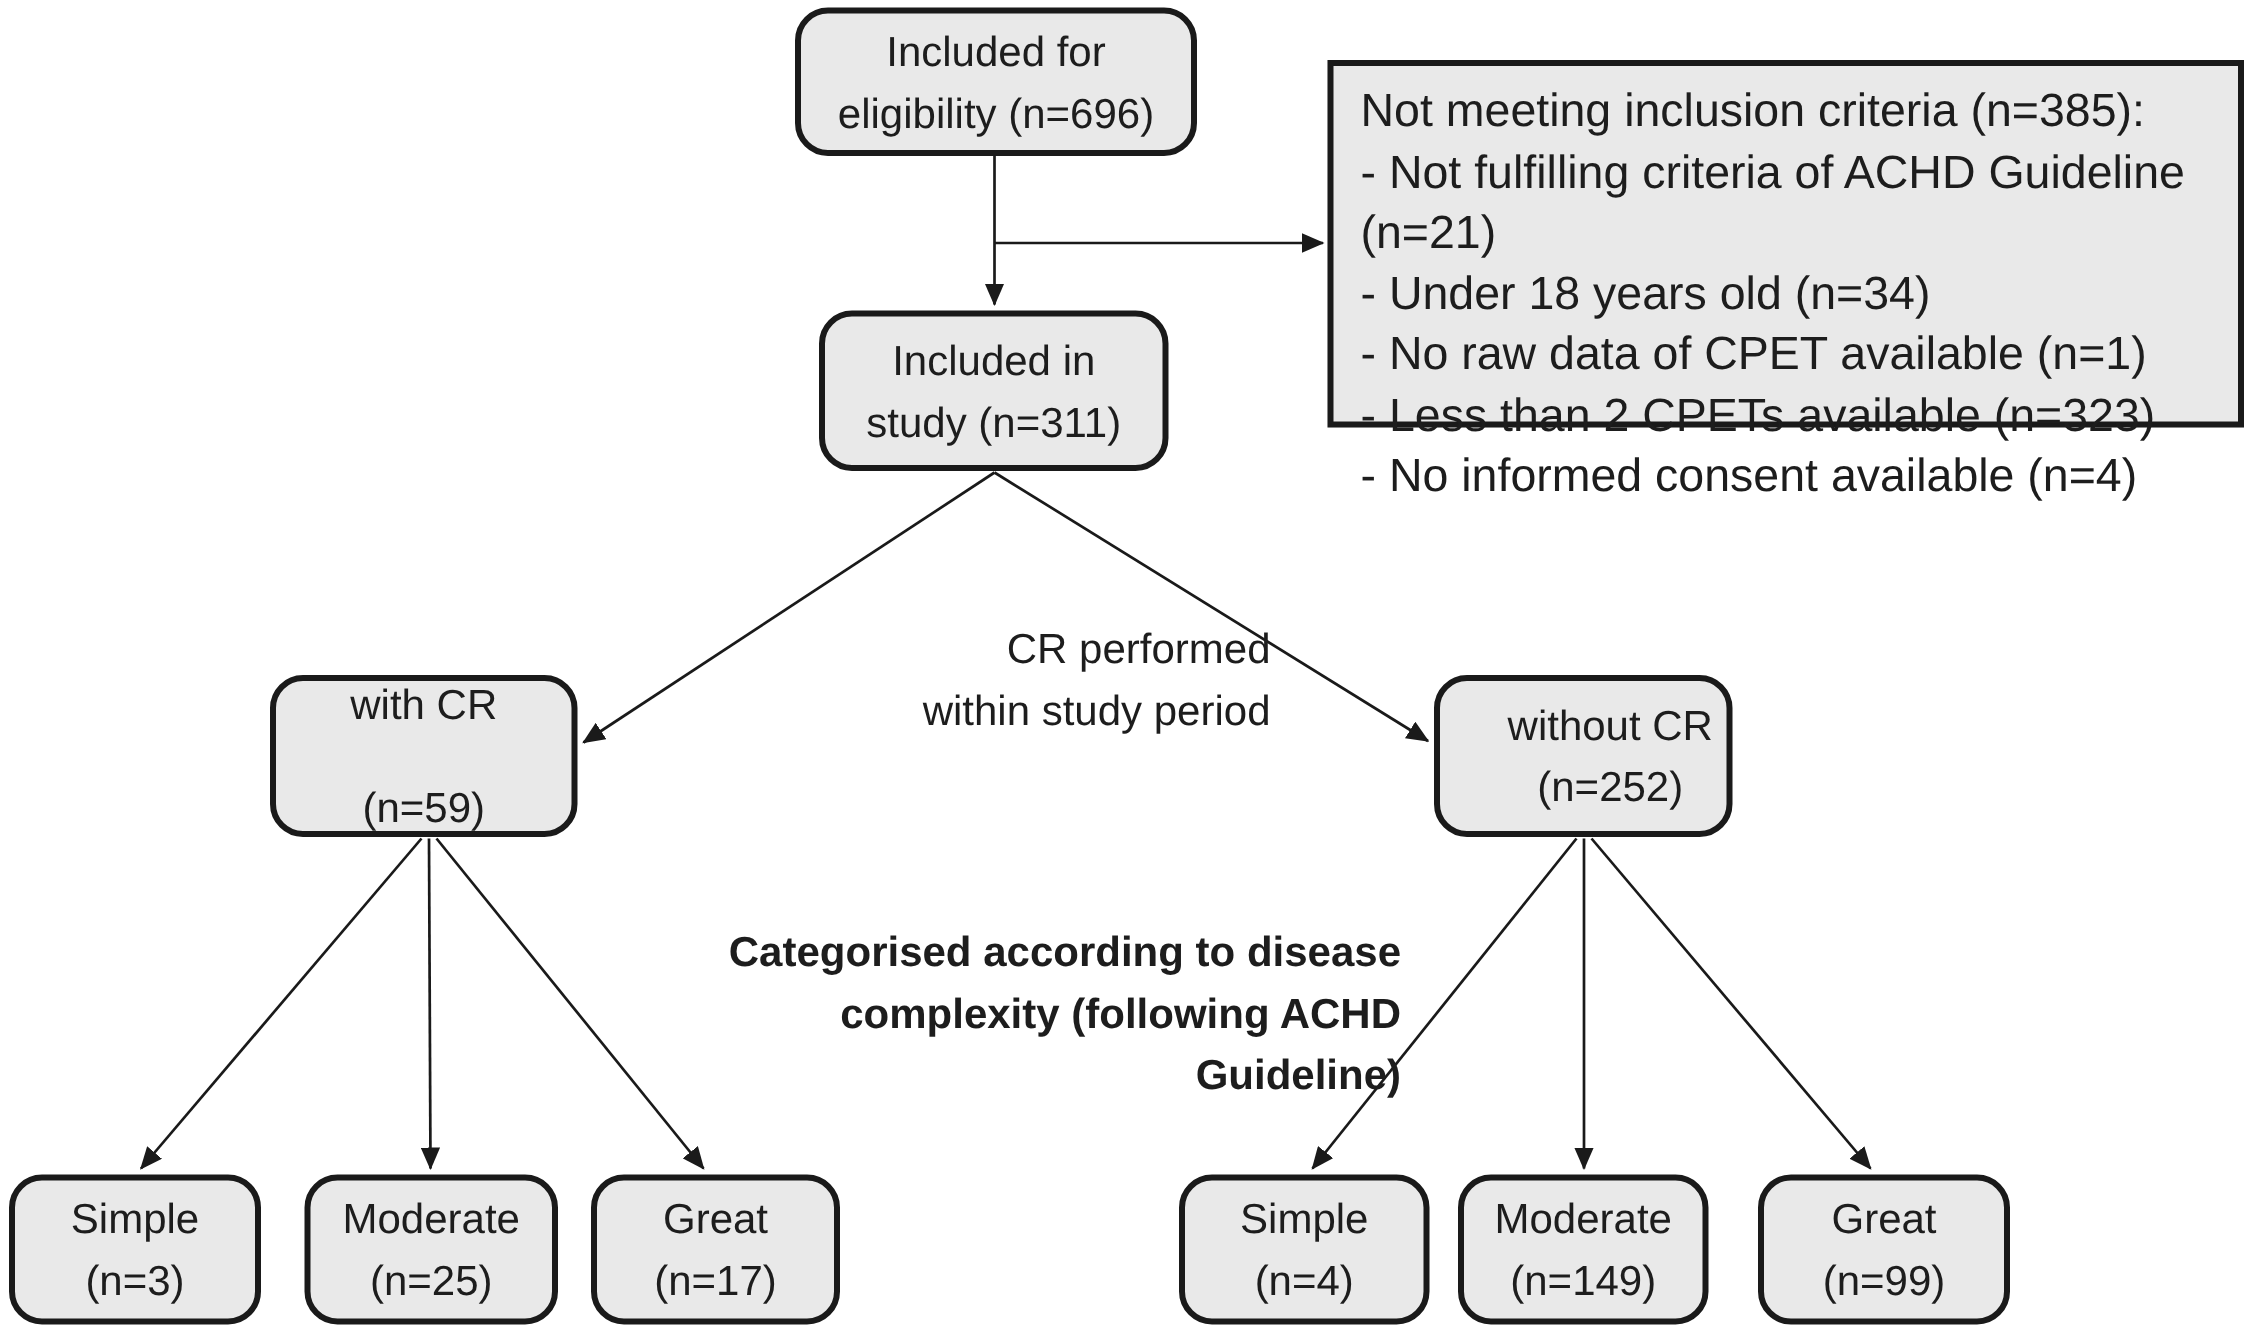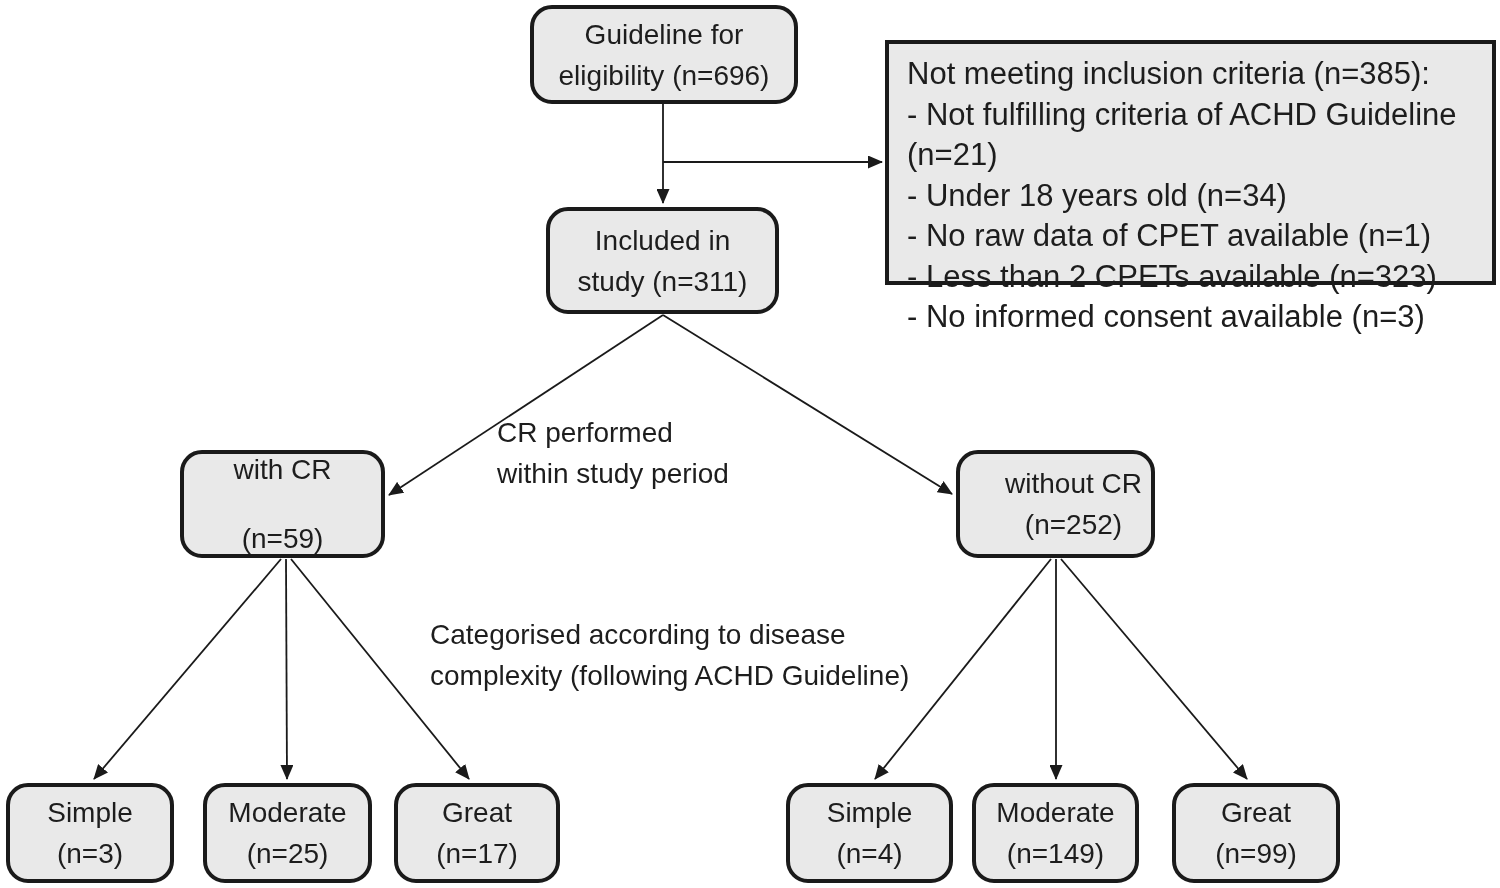--- a/index.html
+++ b/index.html
@@ -50,21 +50,21 @@
     border-radius: 0;
     align-items: flex-start;
     justify-content: flex-start;
     text-align: left;
     padding: 10px 8px 0 18px;
     font-size: 31px;
     line-height: 40.5px;
   }
   .flabel {
     position: absolute;
-    text-align: left;
+    text-align: right;
     font-size: 28px;
     line-height: 41px;
     color: var(--text);
   }
 </style>
 </head>
 <body>
 
 <div class="stage">
 
@@ -80,31 +80,31 @@
     <line class="arrow-line" x1="663" y1="315" x2="952" y2="494" marker-end="url(#ah)"></line>
     <line class="arrow-line" x1="281" y1="559" x2="94" y2="779" marker-end="url(#ah)"></line>
     <line class="arrow-line" x1="286" y1="559" x2="287" y2="779" marker-end="url(#ah)"></line>
     <line class="arrow-line" x1="291" y1="559" x2="469" y2="779" marker-end="url(#ah)"></line>
     <line class="arrow-line" x1="1051" y1="559" x2="875" y2="779" marker-end="url(#ah)"></line>
     <line class="arrow-line" x1="1056" y1="559" x2="1056" y2="779" marker-end="url(#ah)"></line>
     <line class="arrow-line" x1="1061" y1="559" x2="1247" y2="779" marker-end="url(#ah)"></line>
   </svg>
 
   <div class="box rounded" style="left:530px; top:5px; width:268px; height:99px;">
-    <div>Guideline for</div>
+    <div>Included for</div>
     <div>eligibility (n=696)</div>
   </div>
 
   <div class="box square" style="left:885px; top:40px; width:611px; height:245px;">
     <div>Not meeting inclusion criteria (n=385):</div>
     <div>- Not fulfilling criteria of ACHD Guideline (n=21)</div>
     <div>- Under 18 years old (n=34)</div>
     <div>- No raw data of CPET available (n=1)</div>
     <div>- Less than 2 CPETs available (n=323)</div>
-    <div>- No informed consent available (n=3)</div>
+    <div>- No informed consent available (n=4)</div>
   </div>
 
   <div class="box rounded" style="left:546px; top:207px; width:233px; height:107px;">
     <div>Included in</div>
     <div>study (n=311)</div>
   </div>
 
   <div class="flabel" style="left:497px; top:412px; width:350px;">
     <div>CR performed</div>
     <div>within study period</div>
@@ -113,21 +113,21 @@
   <div class="box rounded" style="left:180px; top:450px; width:205px; height:108px;gap:28px;">
     <div>with CR</div>
     <div>(n=59)</div>
   </div>
 
   <div class="box rounded" style="left:956px; top:450px; width:199px; height:108px;padding-left:36px;">
     <div>without CR</div>
     <div>(n=252)</div>
   </div>
 
-  <div class="flabel" style="left:430px; top:614px; width:515px;">
+  <div class="flabel" style="left:419px; top:614px; width:515px;font-weight:bold;">
     <div>Categorised according to disease</div>
     <div>complexity (following ACHD Guideline)</div>
   </div>
 
   <div class="box rounded" style="left:6px; top:783px; width:168px; height:100px;">
     <div>Simple</div>
     <div>(n=3)</div>
   </div>
 
   <div class="box rounded" style="left:203px; top:783px; width:169px; height:100px;">

